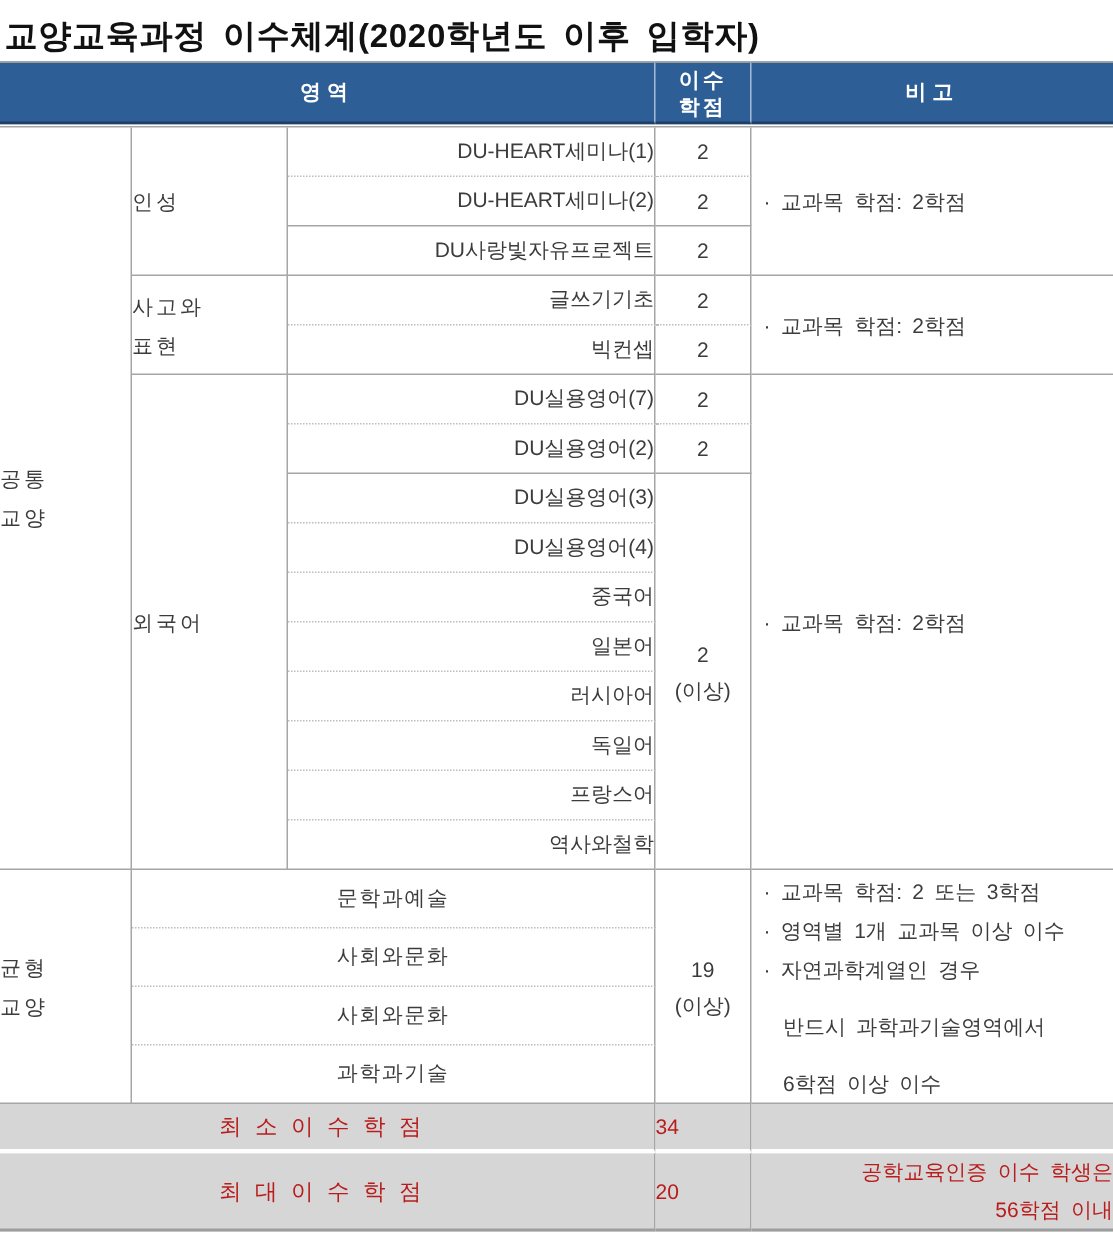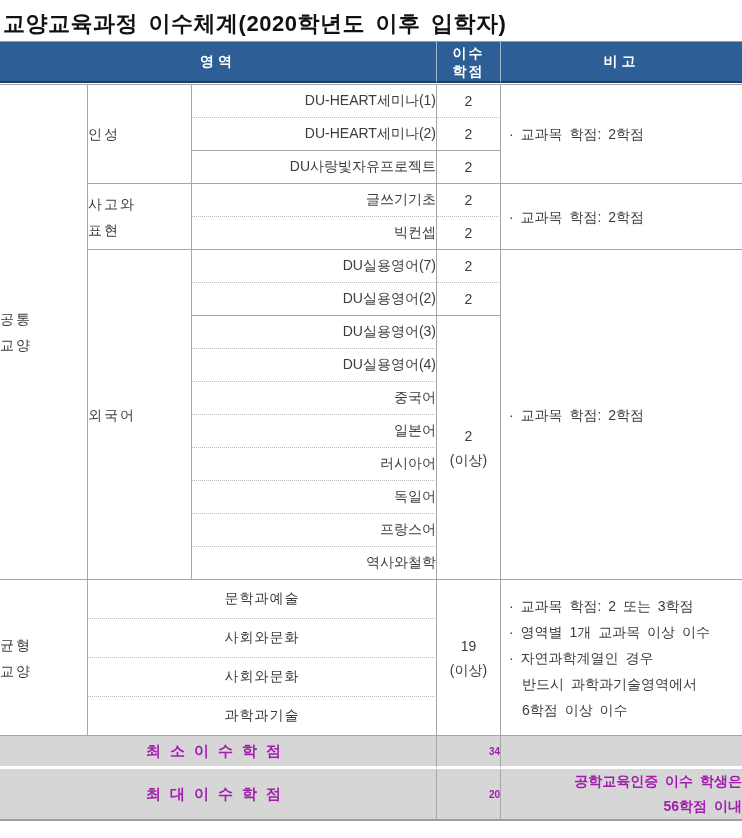--- a/index.html
+++ b/index.html
@@ -47,27 +47,27 @@
   .bbw{border-bottom:3px solid #ffffff;}
   .bbe{border-bottom:2px solid #9e9e9e;}
   
   tr.r{height:33px;}
   tr.rb{height:39px;}
   td.cat,td.sub{letter-spacing:2px;line-height:26px;}
   td.course{text-align:right;padding-left:14px;}
   td.course-c{text-align:center;letter-spacing:1px;}
   td.credit{text-align:center;line-height:24px;}
   td.note{text-align:left;padding-left:8px;line-height:26px;}
-  td.note .cont{padding-left:13px;}
-  
-  tr.total td{background:var(--total-bg);color:#a21caf;font-weight:bold;}
+  td.note .cont{padding-left:13px;margin-top:12px;}
+  
+  tr.total td{background:var(--total-bg);color:#b91c1c;font-weight:normal;}
   tr.total{height:33px;}
   tr.total-max{height:42px;}
   td.tlabel{text-align:center;font-size:15px;letter-spacing:9px;}
-  td.tvalue{text-align:right;font-size:10px;}
+  td.tvalue{text-align:left;font-size:14px;}
   td.tnote{text-align:right;line-height:25px;}
 </style>
 </head>
 <body>
 
 <div class="title">교양교육과정 이수체계(2020학년도 이후 입학자)</div>
 
 <table>
   <colgroup>
     <col style="width:88px">

